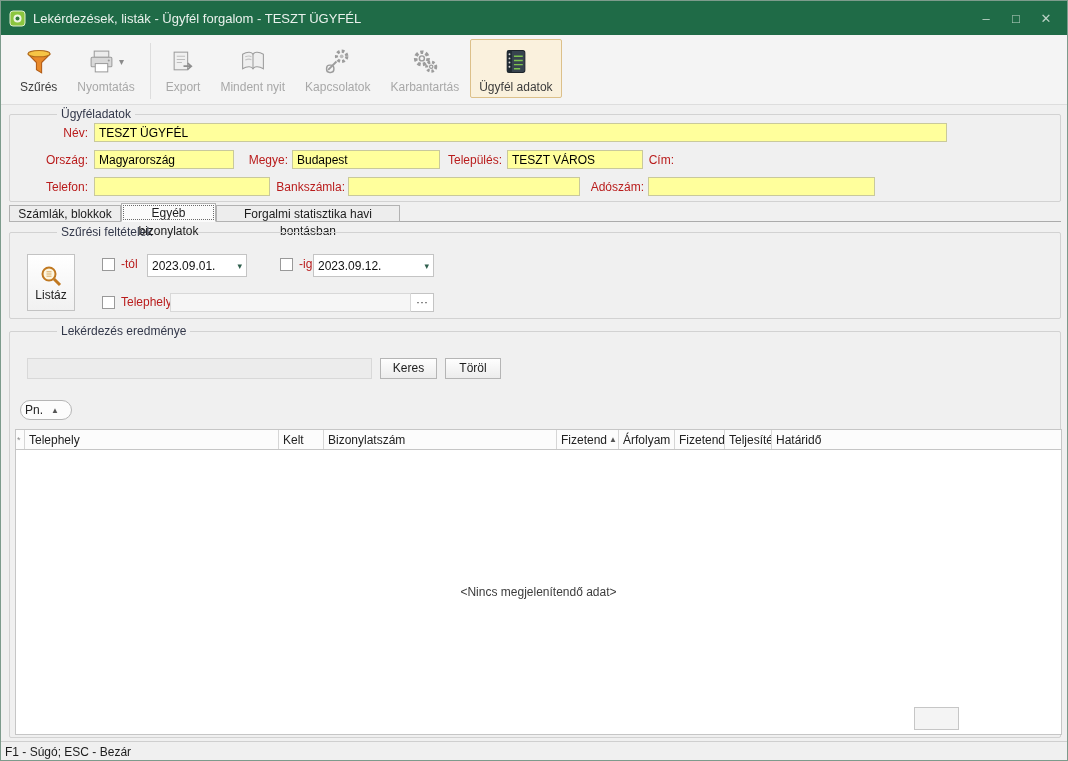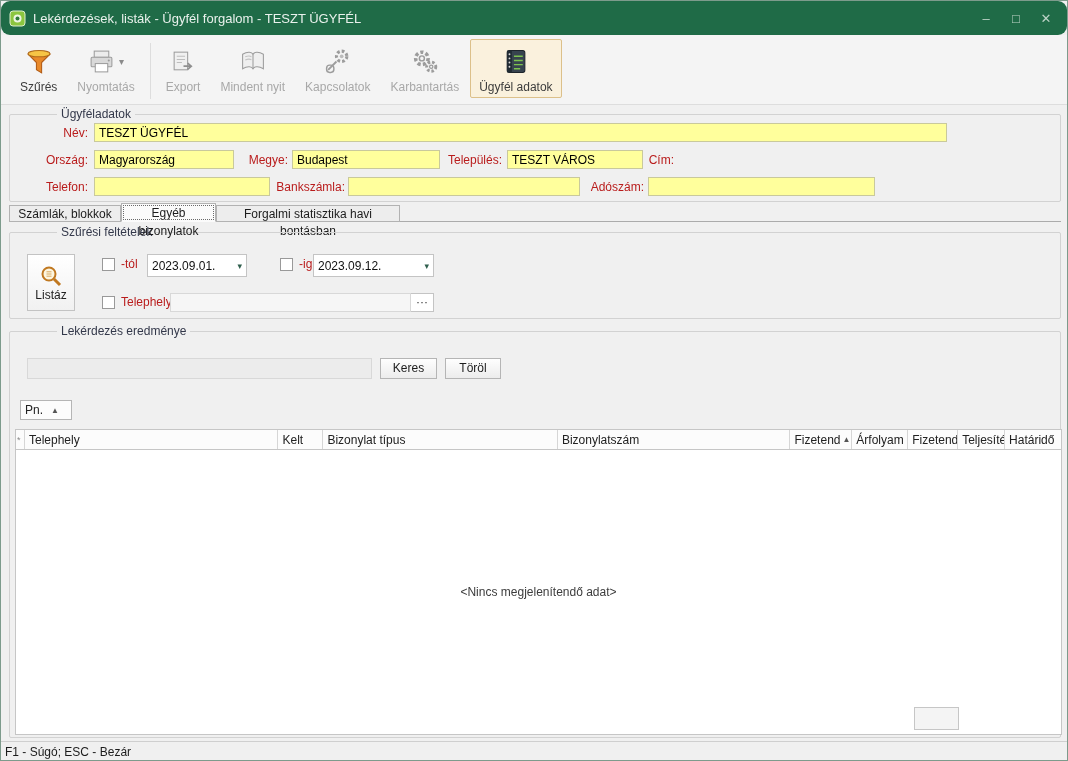--- a/index.html
+++ b/index.html
@@ -1,20 +1,20 @@
 <!DOCTYPE html>
 <html><head>
 <meta charset="utf-8">
 <style>
   * { margin:0; padding:0; box-sizing:border-box; font-family:"Liberation Sans", sans-serif; }
   html,body { width:1068px; height:761px; background:#c9c9c9; }
   .window { position:relative; width:1068px; height:761px; background:#f0f0f0; border:1px solid #7d9b8c; overflow:hidden; }
 
   
-  .titlebar { position:absolute; top:0; left:0; right:0; height:34px; background:#1f6b47; display:flex; align-items:center; padding-left:8px;border-radius:9px; }
+  .titlebar { position:absolute; top:0; left:0; right:0; height:34px; background:#1f6b47; display:flex; align-items:center; padding-left:8px; }
   .app-icon { width:17px; height:17px; margin-right:7px; flex:0 0 auto; }
   .title-text { color:#e9f1ec; font-size:13px; white-space:nowrap; }
   .win-btns { position:absolute; right:6px; top:0; height:34px; display:flex; align-items:center; }
   .win-btn { width:30px; height:26px; display:flex; align-items:center; justify-content:center; color:#bcd2c6; font-size:13px; cursor:default; }
 
   
   .toolbar { position:absolute; top:34px; left:0; right:0; height:70px; background:#f4f4f4; border-bottom:1px solid #ddd; display:flex; align-items:flex-start; padding:4px 0 0 10px; }
   .tb-btn { display:flex; flex-direction:column; align-items:center; justify-content:flex-start; padding:4px 8px 3px 8px; margin-right:2px; border:1px solid transparent; border-radius:2px; }
   .tb-btn .ico-row { height:34px; display:flex; align-items:center; }
   .tb-label { font-size:12px; color:#3c3c3c; margin-top:2px; white-space:nowrap; }
@@ -227,39 +227,36 @@
     <div class="browse-btn" style="left:401px; top:60px;">···</div>
   </div>
 
   <div class="groupbox" style="left:8px; top:330px; width:1052px; height:407px;">
     <span class="gb-label">Lekérdezés eredménye</span>
 
     <input class="inp-g" style="left: 17px; top: 26px; width: 345px; height: 21px; background: rgb(236, 236, 236);" value="">
     <div class="btn" style="left:370px; top:26px; width:57px; line-height:19px;">Keres</div>
     <div class="btn" style="left:435px; top:26px; width:56px; line-height:19px;">Töröl</div>
 
-    <div class="chip" style="left:10px; top:68px; width:52px;">
+    <div class="chip" style="left:10px; top:68px; width:52px;border-radius:10px;">
       <span>Pn.</span>
       <span class="arr">▲</span>
     </div>
 
     <div class="grid" style="left:5px; top:97px; width:1047px; height:306px;">
       <div class="grid-header">
         <div class="gh" style="width:9px; padding:0 1px; font-size:9px; color:#888;">
             <span>*</span>
           </div>
         <div class="gh" style="width:254px;">
             <span>Telephely</span>
           </div>
         <div class="gh" style="width:45px;">
             <span>Kelt</span>
           </div>
-        <div class="gh" style="width:235px;">
-            <span>Bizonylat típus</span>
-          </div>
         <div class="gh" style="width:233px;">
             <span>Bizonylatszám</span>
           </div>
         <div class="gh" style="width:62px;">
             <span>Fizetend</span>
             <span class="sort">▲</span>
           </div>
         <div class="gh" style="width:56px;">
             <span>Árfolyam</span>
           </div>

